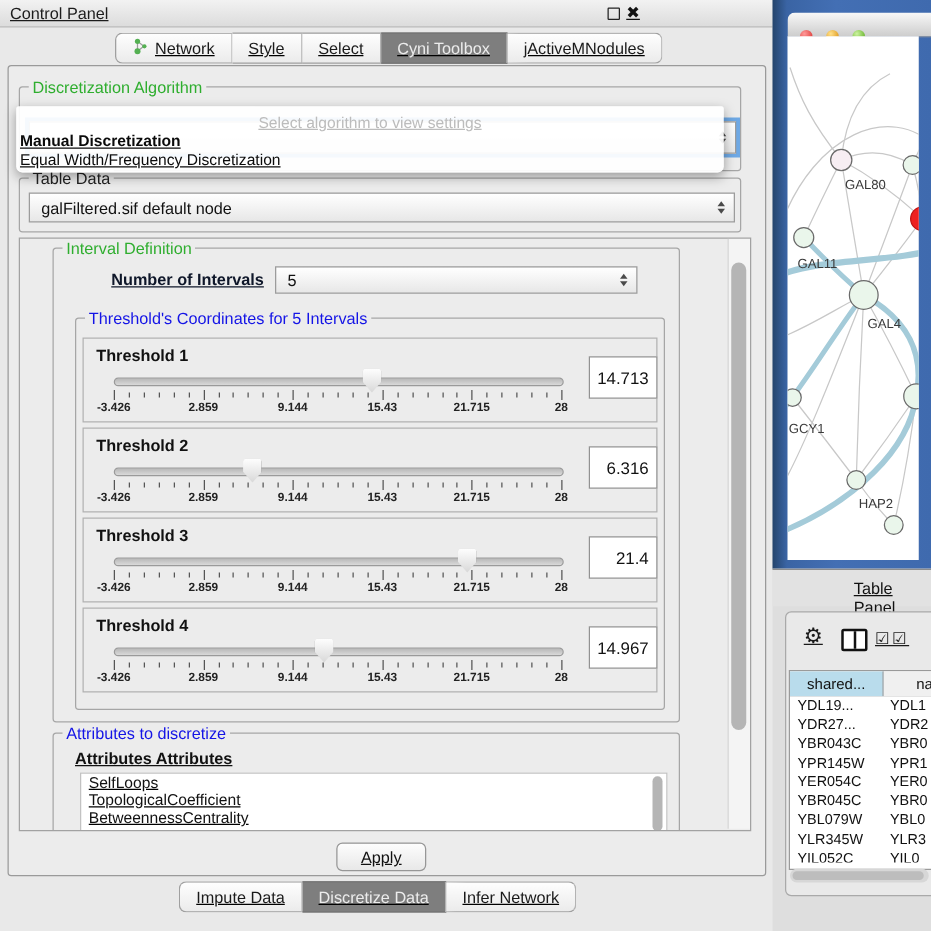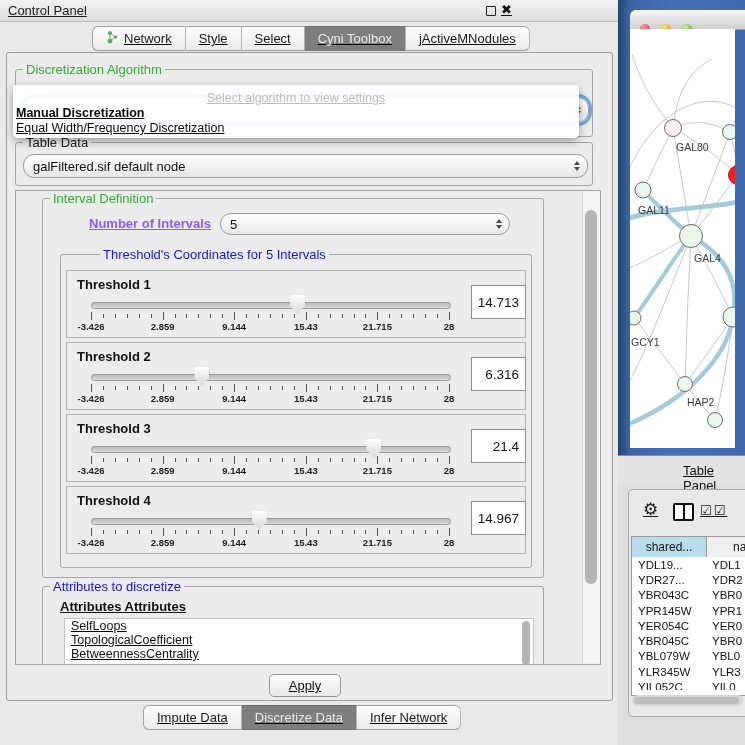--- a/index.html
+++ b/index.html
@@ -27,21 +27,21 @@
   .seg.sel{background:#7e7e7e;color:#ececec;border-top-color:#747474;border-bottom-color:#747474;}
 
   
   #main-panel{left:6px;top:52px;width:605px;height:647px;border:1px solid #9a9a9a;border-radius:3px;background:#ececec;}
 
   .grouplabel{position:absolute;font-size:13px;line-height:13px;background:#ececec;padding:0 3px;white-space:nowrap;}
   .groupbox{position:absolute;border:1px solid #a6a6a6;border-radius:3px;}
   .green{color:#2fae2f;}
   .blue{color:#1414e6;}
 
-  .combo{position:absolute;background:linear-gradient(#ffffff,#e7e7e7);border:1px solid #9c9c9c;border-radius:11px;
+  .combo{position:absolute;background:linear-gradient(#ffffff,#e7e7e7);border:1px solid #9c9c9c;border-radius:0;
     font-size:13px;color:#111;display:flex;align-items:center;padding:0 24px 0 9px;box-sizing:border-box;}
   .arrows{position:absolute;right:7px;top:50%;transform:translateY(-50%);display:flex;flex-direction:column;gap:2px;}
   .arr-up{width:0;height:0;border-left:3.5px solid transparent;border-right:3.5px solid transparent;border-bottom:4.5px solid #4a4a4a;}
   .arr-dn{width:0;height:0;border-left:3.5px solid transparent;border-right:3.5px solid transparent;border-top:4.5px solid #4a4a4a;}
 
   #alg-combo{box-shadow:0 0 0 3px rgba(88,156,227,.85);}
 
   
   #alg-popup{left:12px;top:84px;width:566px;height:53px;background:rgba(255,255,255,.93);
     border-radius:2px 2px 5px 5px;box-shadow:0 3px 9px rgba(0,0,0,.35);}
@@ -168,31 +168,31 @@
       <div id="alg-popup-hint" class="abs">Select algorithm to view settings</div>
       <div class="abs popup-opt" style="top:21px;font-weight:bold;">Manual Discretization</div>
       <div class="abs popup-opt" style="top:36px;">Equal Width/Frequency Discretization</div>
     </div>
 
     <div id="scrollpane" class="abs" style="left:8px;top:137px;">
 
       <div class="groupbox" style="left:26px;top:7px;width:500px;height:378px;"></div>
       <div class="grouplabel green" style="left:34px;top:1px;">Interval Definition</div>
 
-      <div class="abs" style="left:73px;top:25px;font-size:13px;font-weight:bold;color:#8b5cf6;">Number of Intervals</div>
+      <div class="abs" style="left:73px;top:25px;font-size:13px;font-weight:bold;color:#0f172a;">Number of Intervals</div>
       <div class="combo" style="left:204px;top:22px;width:290px;height:22px;">
         <span>5</span>
         <span class="arrows">
             <span class="arr-up"></span>
             <span class="arr-dn"></span>
           </span>
       </div>
 
       <div class="groupbox" style="left:44px;top:63px;width:470px;height:312px;"></div>
-      <div class="grouplabel blue" style="left:52px;top:57px;margin-left:32px;">Threshold's Coordinates for 5 Intervals</div>
+      <div class="grouplabel blue" style="left:52px;top:57px;">Threshold's Coordinates for 5 Intervals</div>
 
       <div class="thr-panel" style="top:79px;left:50px;">
         <div class="thr-label">Threshold 1</div>
         <div class="slider-track"></div>
         <div class="thumb" style="left: 223.066px;"></div>
         <div class="tickzone">
             <div class="tick major" style="left: 0px;"></div>
             <div class="tick" style="left: 11.9333px;"></div>
             <div class="tick" style="left: 23.8667px;"></div>
             <div class="tick" style="left: 35.8px;"></div>

